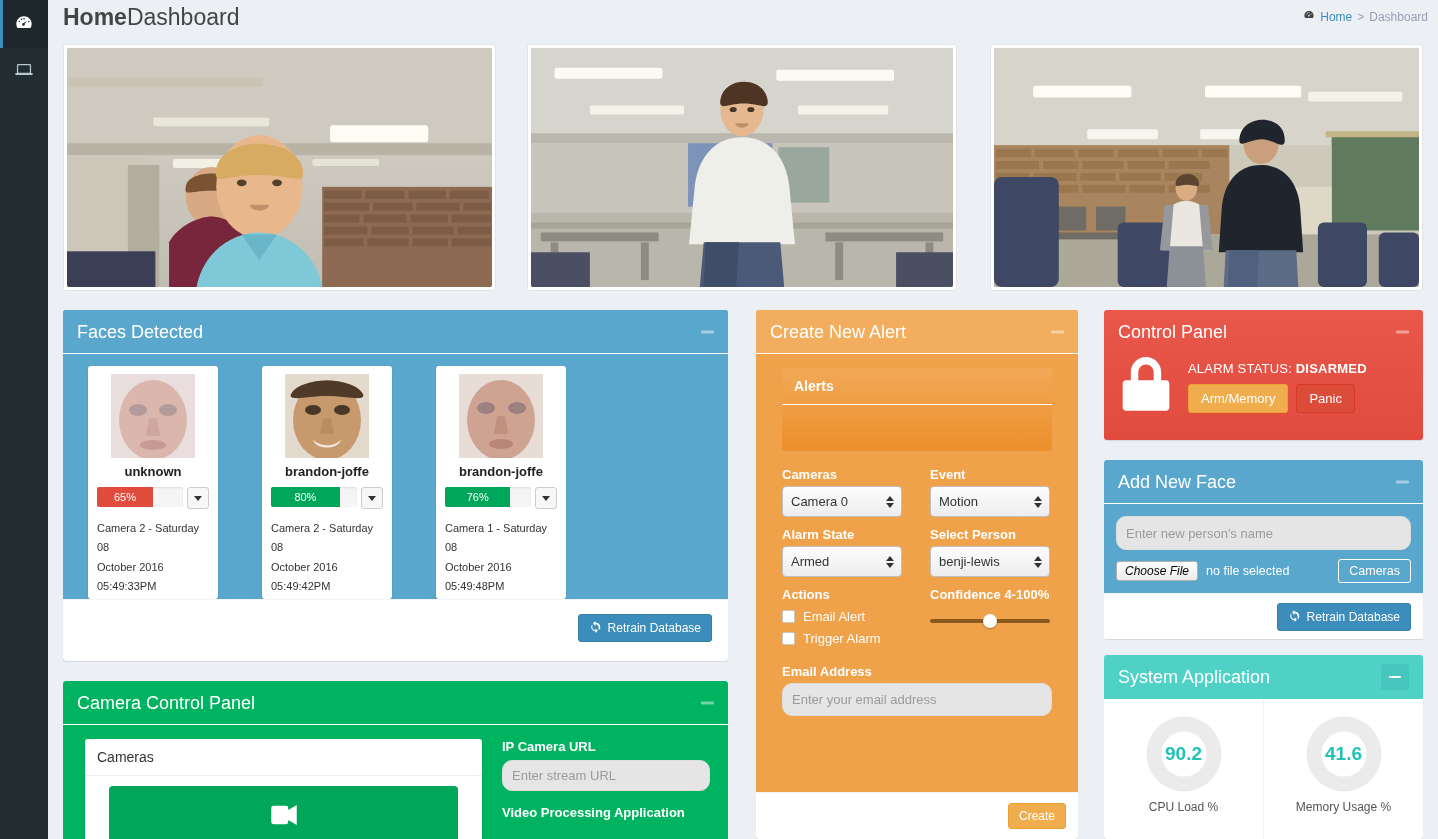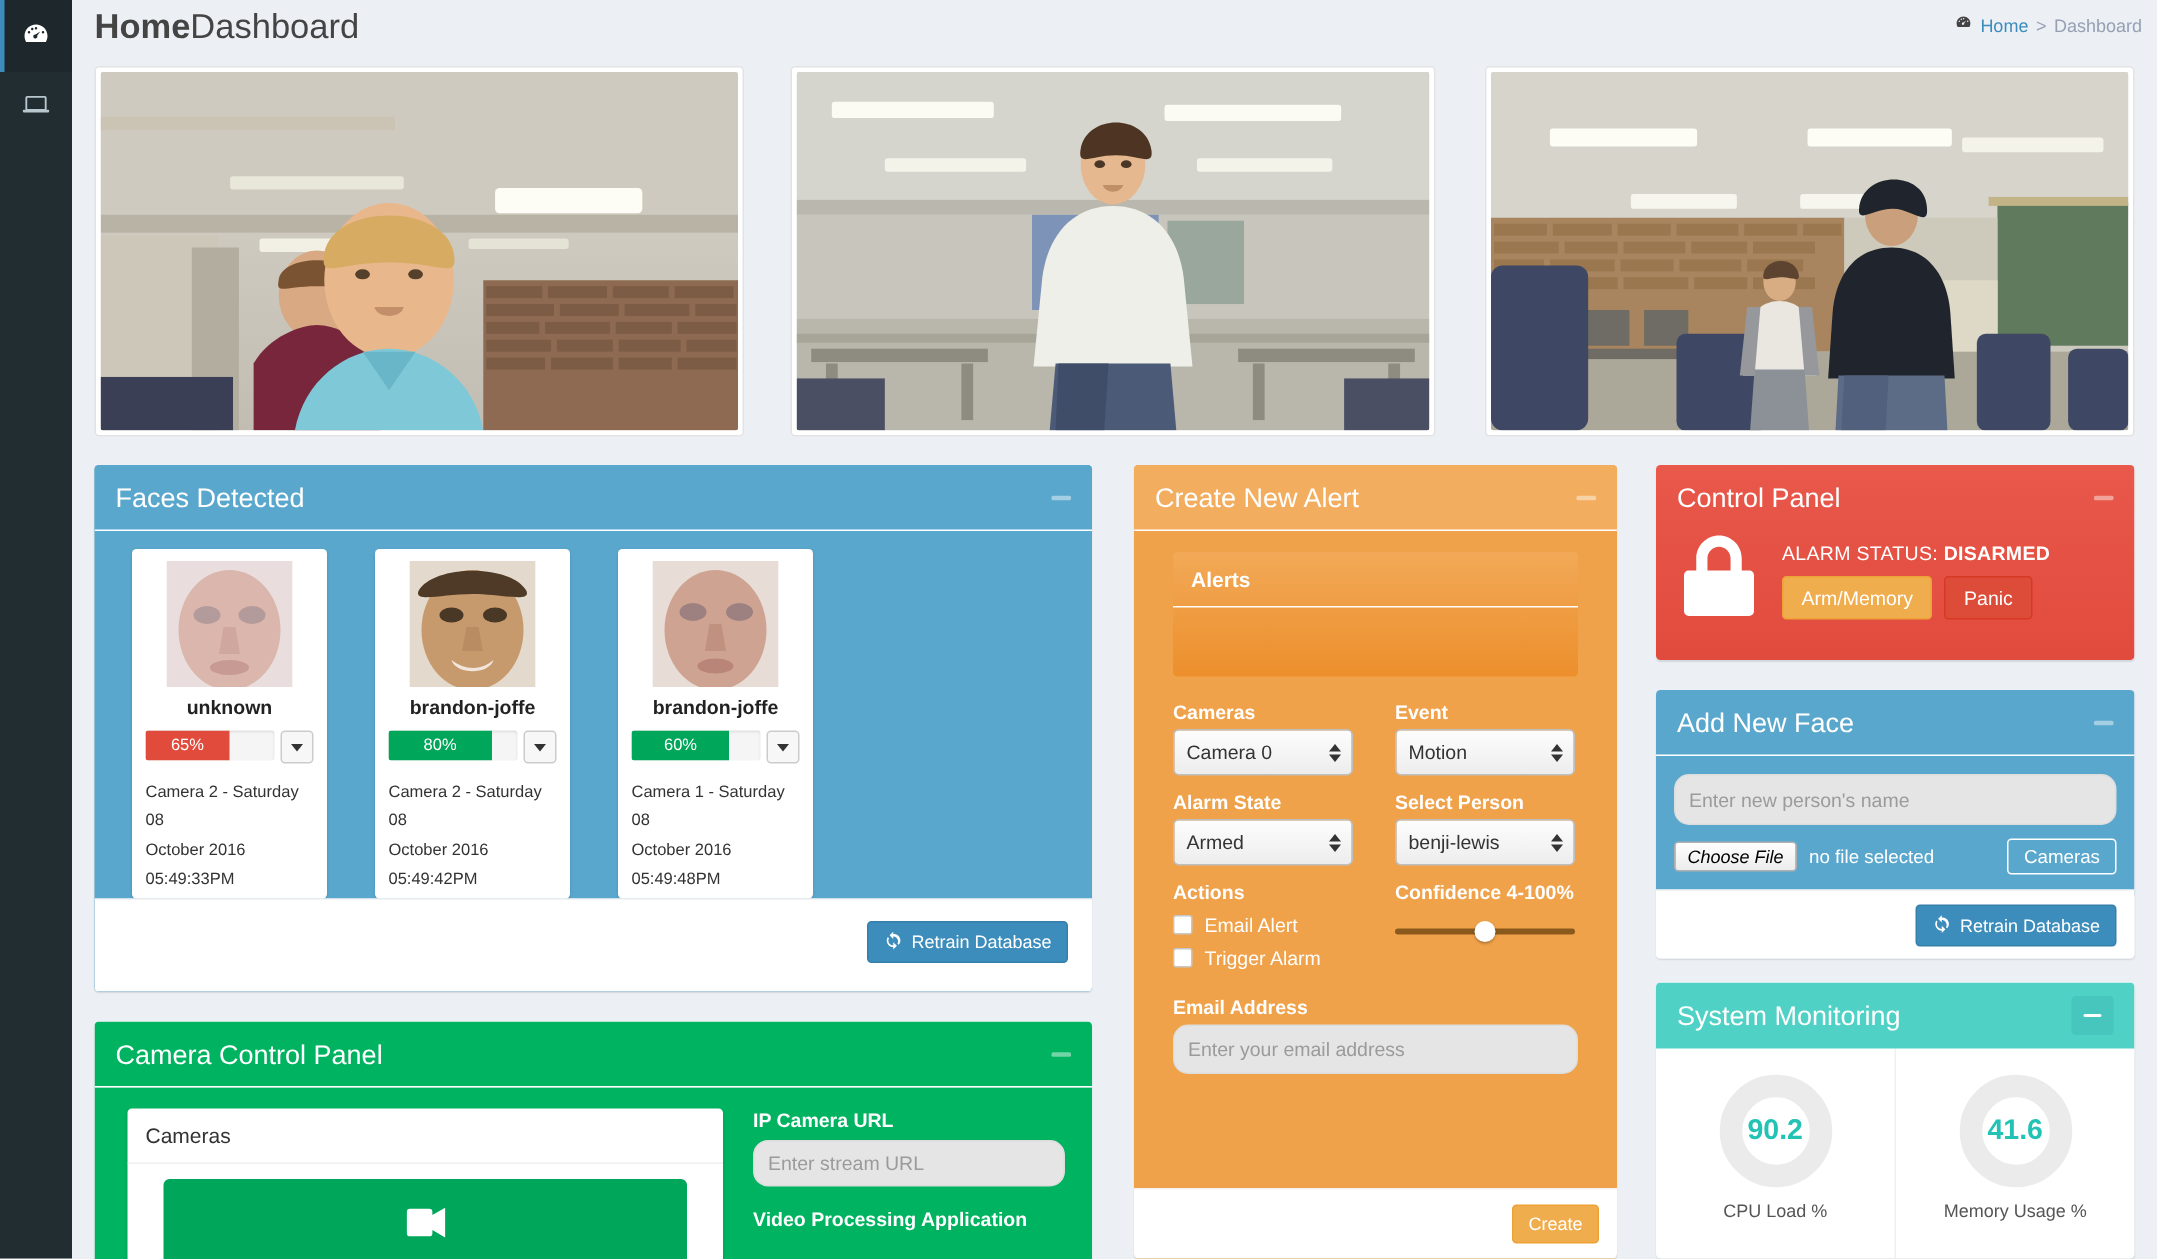--- a/index.html
+++ b/index.html
@@ -77,21 +77,21 @@
   .minus.btn-style {
     width:28px; height:26px; border-radius:3px;
     background:#46c6bc; display:flex; align-items:center; justify-content:center;
   }
   .minus.btn-style:after {
     content:""; width:12px; height:2px; background:#fff; border-radius:1px;
   }
   
   #faces { left:63px; top:310px; width:665px; height:351px; background:#5aa7cd; }
   #faces .box-header { background:#5aa7cd; border-bottom:1px solid #fff; }
-  #faces-body { height:245px; padding:12px 0 0 25px; display:flex; gap:32px; }
+  #faces-body { height:245px; padding:12px 0 0 25px; display:flex; gap:44px; }
   .face-card {
     width:130px; background:#fff; border-radius:3px;
     padding:8px 9px 10px 9px; text-align:center;
     box-shadow:0 1px 2px rgba(0,0,0,.15);
   }
   .face-thumb {
     width:84px; height:84px; margin:0 auto 6px auto;
     background:#efefef; overflow:hidden; position:relative;
   }
   .face-thumb svg { width:100%; height:100%; display:block; }
@@ -517,21 +517,21 @@
           <ellipse cx="42" cy="46" rx="34" ry="40" fill="#cfa392"></ellipse>
           <ellipse cx="27" cy="34" rx="9" ry="6" fill="#9d8080"></ellipse>
           <ellipse cx="58" cy="34" rx="9" ry="6" fill="#9d8080"></ellipse>
           <path d="M38 42h8l3 18h-14z" fill="#c0917f"></path>
           <ellipse cx="42" cy="70" rx="12" ry="5" fill="#b88578"></ellipse>
         </svg>
       </div>
       <div class="face-name">brandon-joffe</div>
       <div class="face-prog-row">
         <div class="progress">
-          <div class="bar" style="width: 76%; background: rgb(0, 166, 90);">60%</div>
+          <div class="bar" style="width: 76%; background: rgb(0, 166, 90);">76%</div>
         </div>
         <div class="caret-btn">
             <i></i>
           </div>
       </div>
       <div class="face-meta">
         <div>Camera 1 - Saturday 08</div>
         <div>October 2016 05:49:48PM</div>
       </div>
     </div>
@@ -705,21 +705,21 @@
             <path d="M12 5V2L7.5 6.5 12 11V8c3.3 0 6 2.7 6 6 0 1-.3 2-.8 2.8l1.5 1.5A8 8 0 0 0 12 5zm0 14c-3.3 0-6-2.7-6-6 0-1 .3-2 .8-2.8L5.3 8.7A8 8 0 0 0 12 21v3l4.5-4.5L12 15v4z"></path>
           </svg>
       </span>
       <span>Retrain Database</span>
     </div>
   </div>
 </div>
 
 <div class="box" id="sysmon">
   <div class="box-header">
-    <span class="title">System Monitoring</span>
+    <span class="title">System Application</span>
     <span class="minus btn-style"></span>
   </div>
   <div id="sysmon-body">
     <div class="gauge-cell">
       <div class="gauge">
         <svg viewBox="0 0 78 78">
           <circle cx="39" cy="39" r="30" fill="none" stroke="#ebebeb" stroke-width="15"></circle>
         </svg>
         <div class="val">90.2</div>
       </div>

